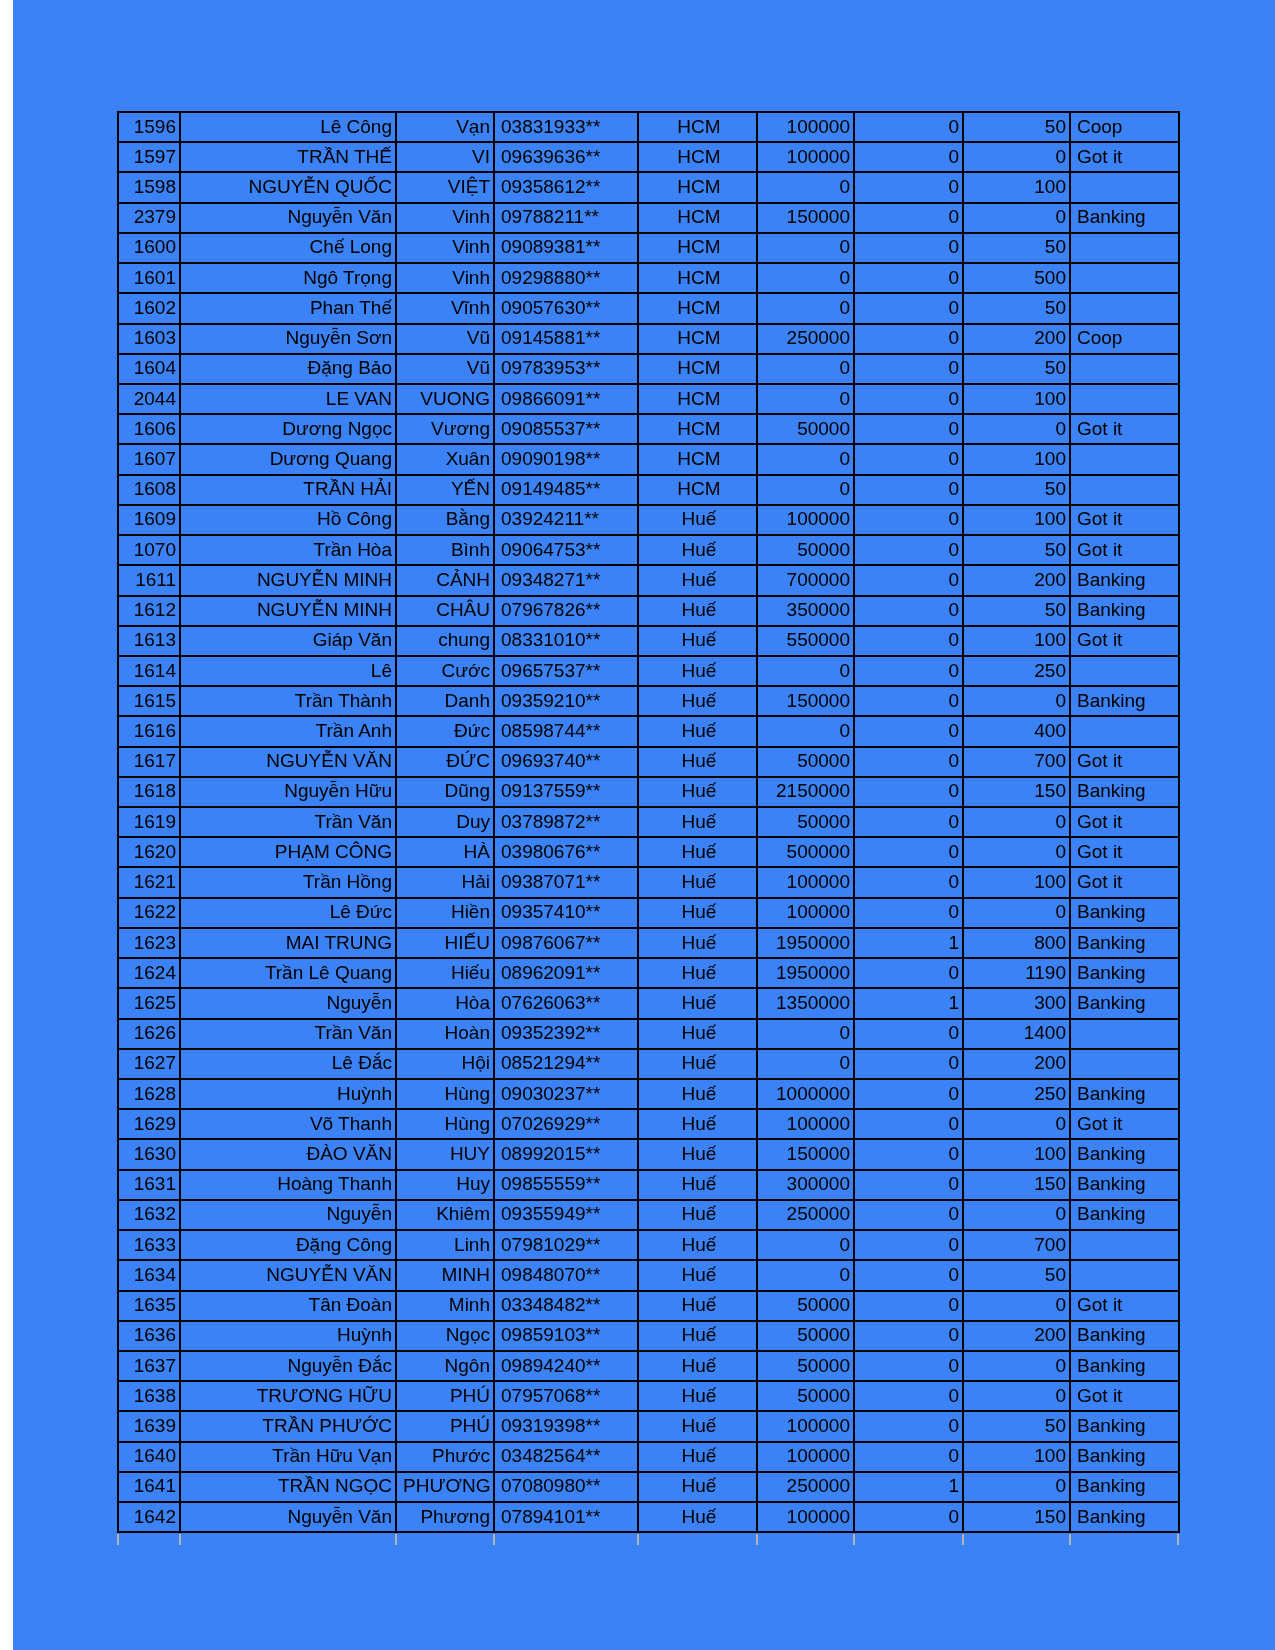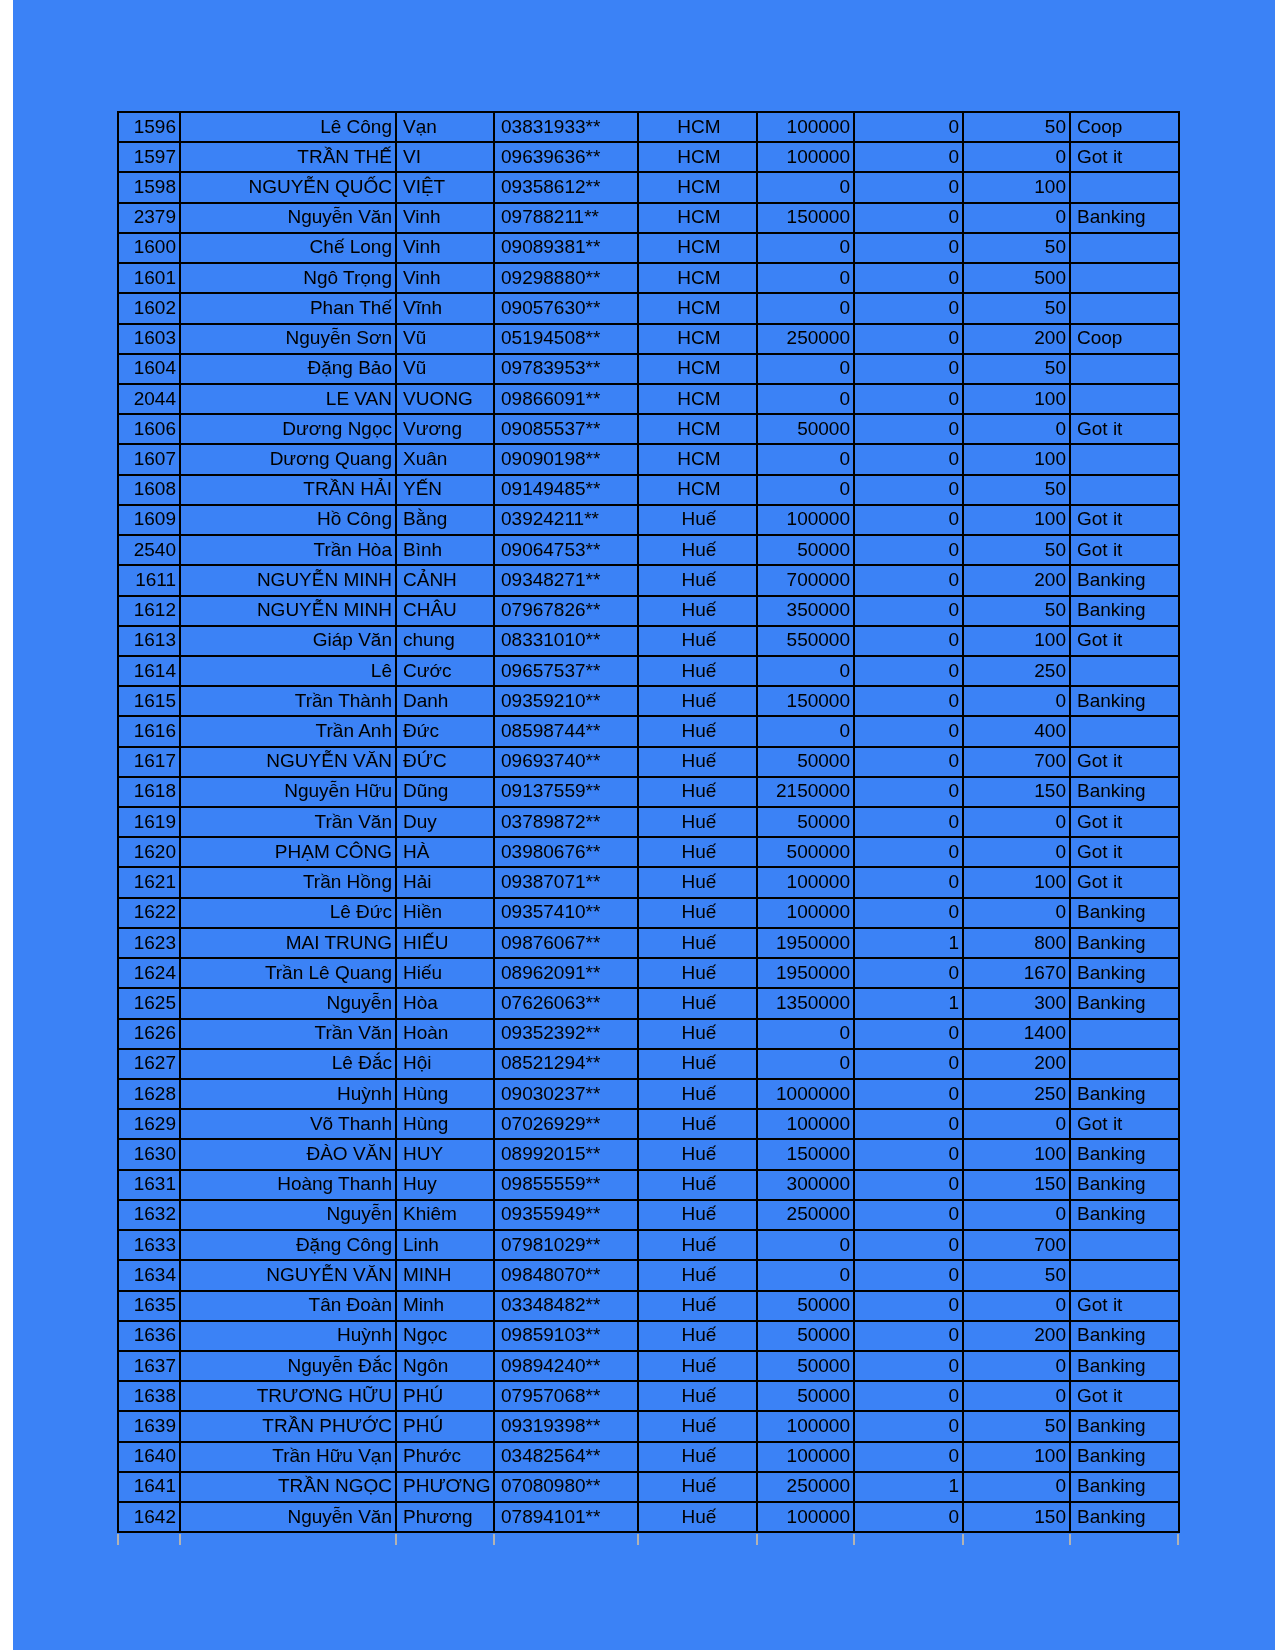--- a/index.html
+++ b/index.html
@@ -29,21 +29,21 @@
     border: 2px solid #000000;
     font-size: 19px;
     color: #000000;
     padding: 0 3px 1px 6px;
     white-space: nowrap;
     overflow: hidden;
     vertical-align: middle;
   }
   td.c-id      { text-align: right; padding-right: 3px; }
   td.c-family  { text-align: right; }
-  td.c-given   { text-align: left; }
+  td.c-given   { text-align: right; }
   td.c-phone   { text-align: left; }
   td.c-city    { text-align: center; }
   td.c-num     { text-align: right; padding-right: 3px; }
   td.c-method  { text-align: left; padding-left: 5px; }
   .stub {
     position: absolute;
     top: 1534px;
     width: 2px;
     height: 11px;
     background: #b3b3b3;
@@ -141,21 +141,21 @@
     <td class="c-city">HCM</td>
     <td class="c-num">0</td>
     <td class="c-num">0</td>
     <td class="c-num">50</td>
     <td class="c-method"></td>
   </tr>
         <tr>
     <td class="c-id">1603</td>
     <td class="c-family">Nguyễn Sơn</td>
     <td class="c-given">Vũ</td>
-    <td class="c-phone">05194508**</td>
+    <td class="c-phone">09145881**</td>
     <td class="c-city">HCM</td>
     <td class="c-num">250000</td>
     <td class="c-num">0</td>
     <td class="c-num">200</td>
     <td class="c-method">Coop</td>
   </tr>
         <tr>
     <td class="c-id">1604</td>
     <td class="c-family">Đặng Bảo</td>
     <td class="c-given">Vũ</td>
@@ -215,21 +215,21 @@
     <td class="c-family">Hồ Công</td>
     <td class="c-given">Bằng</td>
     <td class="c-phone">03924211**</td>
     <td class="c-city">Huế</td>
     <td class="c-num">100000</td>
     <td class="c-num">0</td>
     <td class="c-num">100</td>
     <td class="c-method">Got it</td>
   </tr>
         <tr>
-    <td class="c-id">2540</td>
+    <td class="c-id">1070</td>
     <td class="c-family">Trần Hòa</td>
     <td class="c-given">Bình</td>
     <td class="c-phone">09064753**</td>
     <td class="c-city">Huế</td>
     <td class="c-num">50000</td>
     <td class="c-num">0</td>
     <td class="c-num">50</td>
     <td class="c-method">Got it</td>
   </tr>
         <tr>
@@ -376,21 +376,21 @@
     <td class="c-method">Banking</td>
   </tr>
         <tr>
     <td class="c-id">1624</td>
     <td class="c-family">Trần Lê Quang</td>
     <td class="c-given">Hiếu</td>
     <td class="c-phone">08962091**</td>
     <td class="c-city">Huế</td>
     <td class="c-num">1950000</td>
     <td class="c-num">0</td>
-    <td class="c-num">1670</td>
+    <td class="c-num">1190</td>
     <td class="c-method">Banking</td>
   </tr>
         <tr>
     <td class="c-id">1625</td>
     <td class="c-family">Nguyễn</td>
     <td class="c-given">Hòa</td>
     <td class="c-phone">07626063**</td>
     <td class="c-city">Huế</td>
     <td class="c-num">1350000</td>
     <td class="c-num">1</td>

